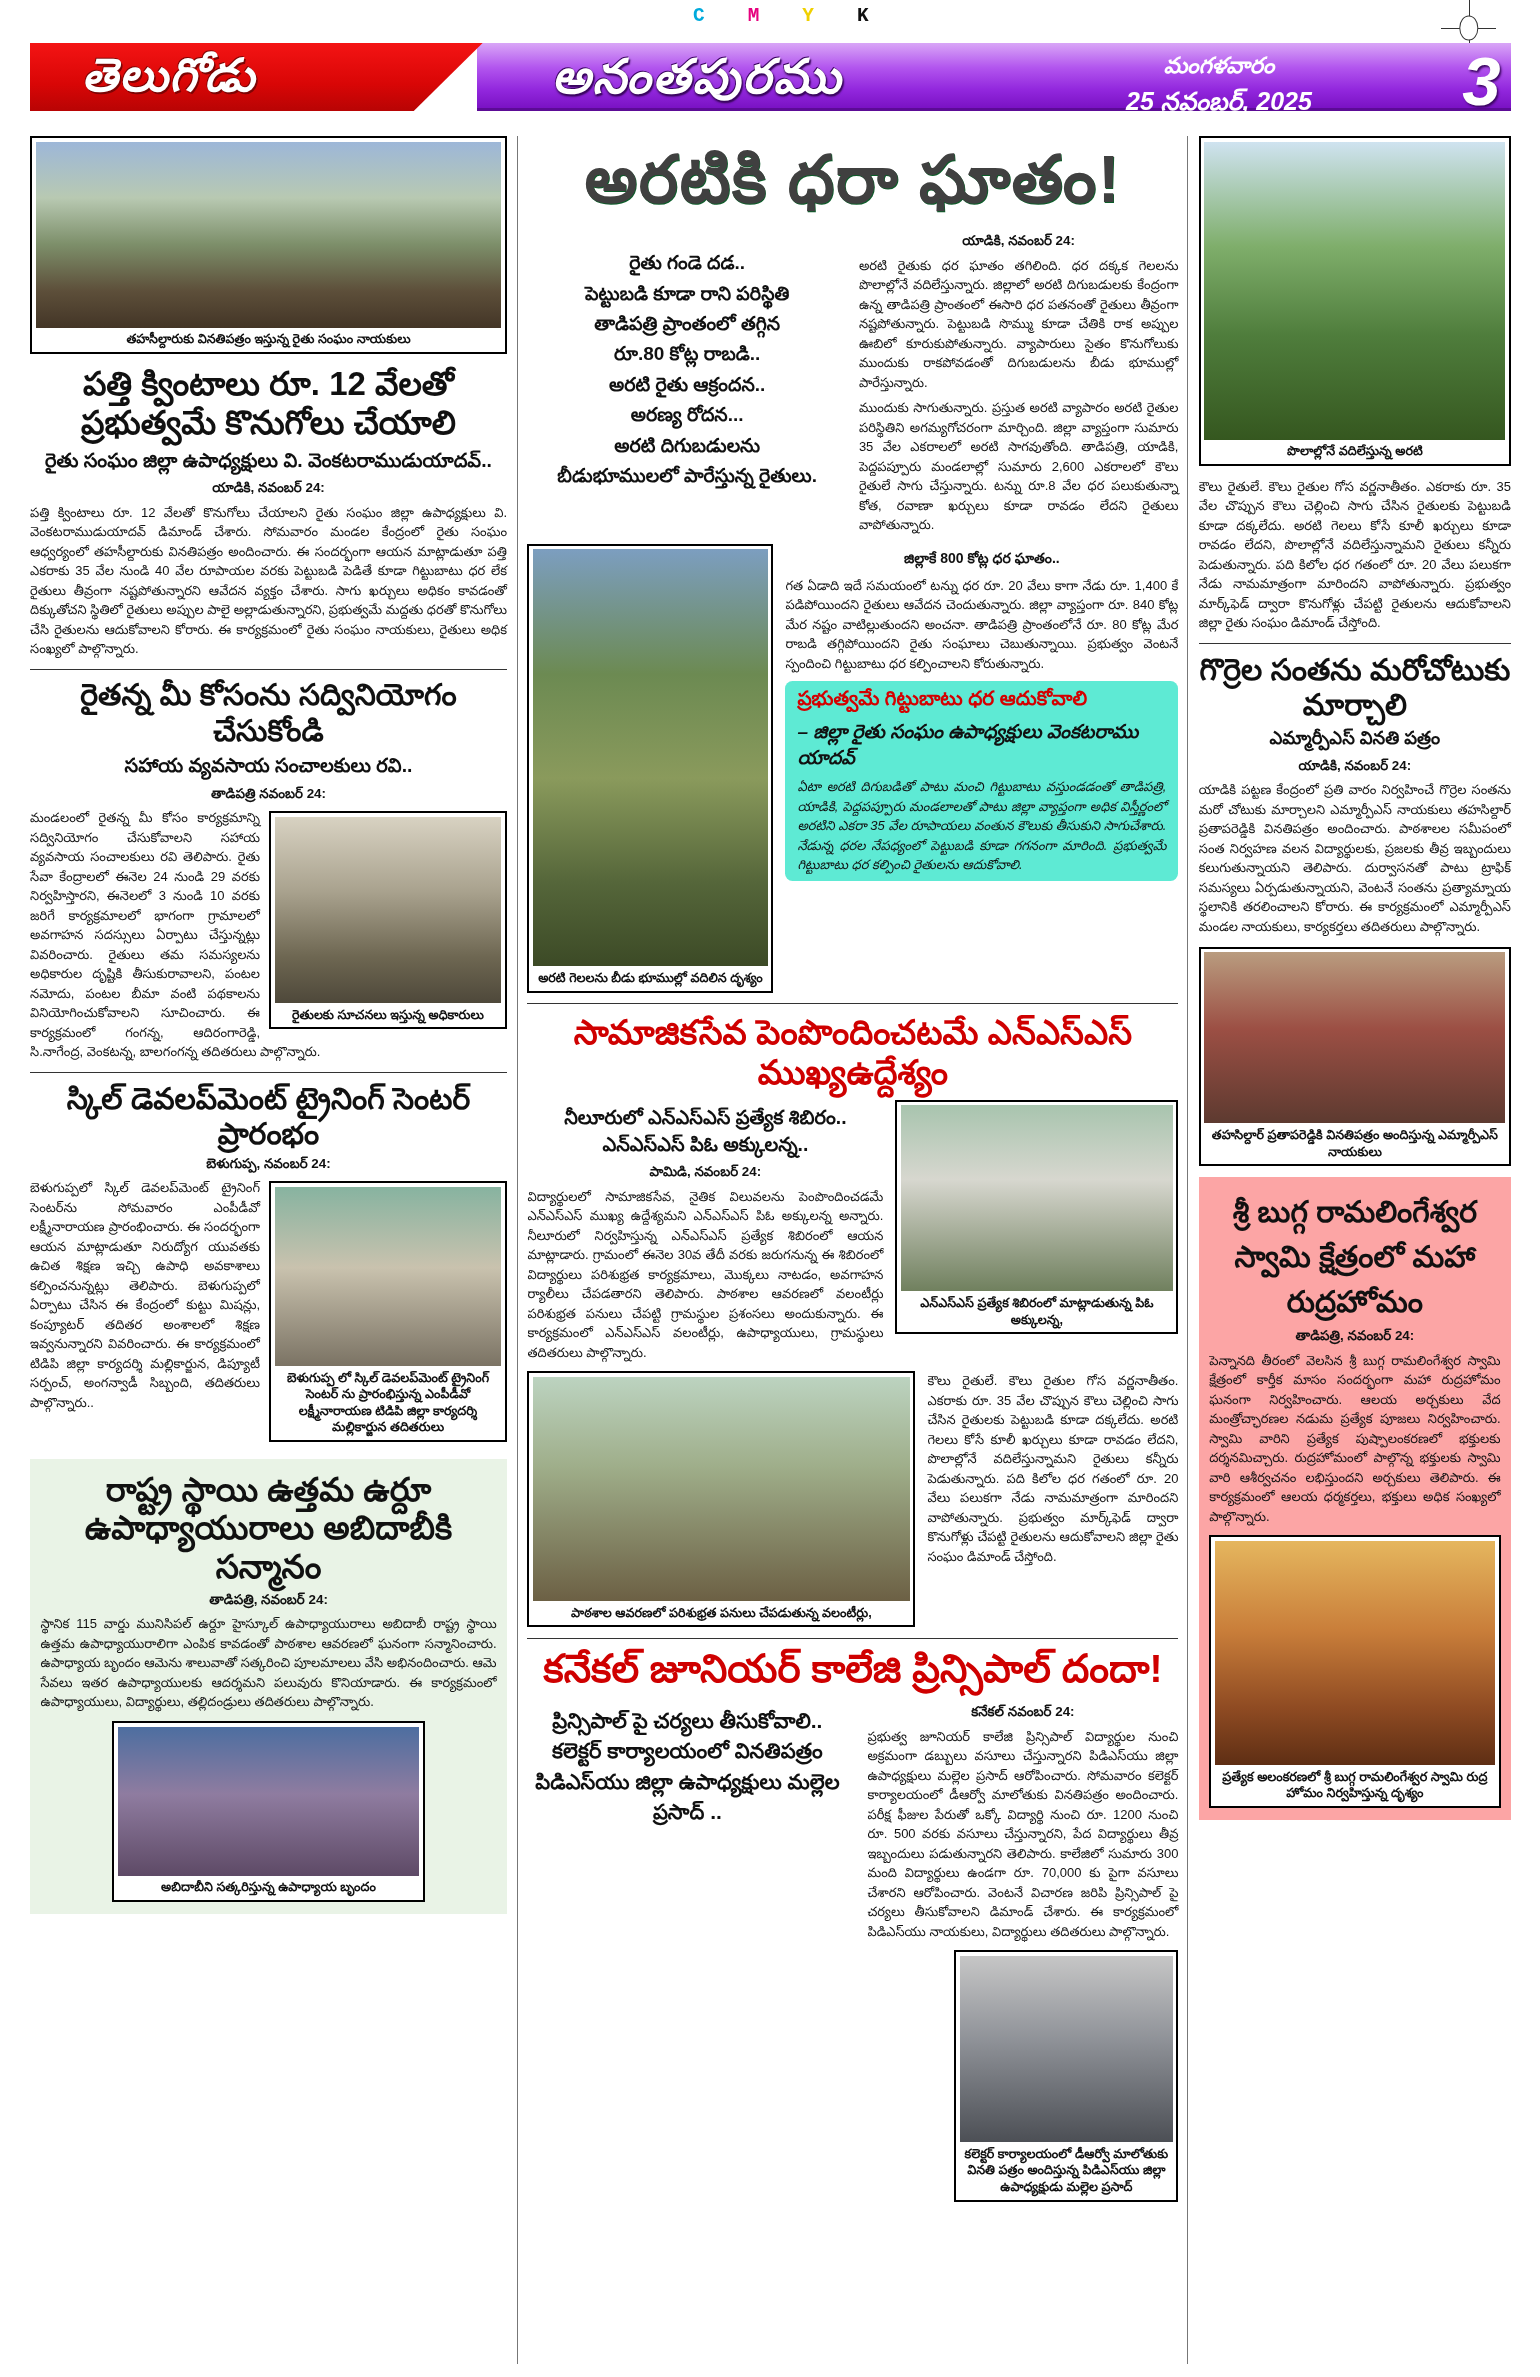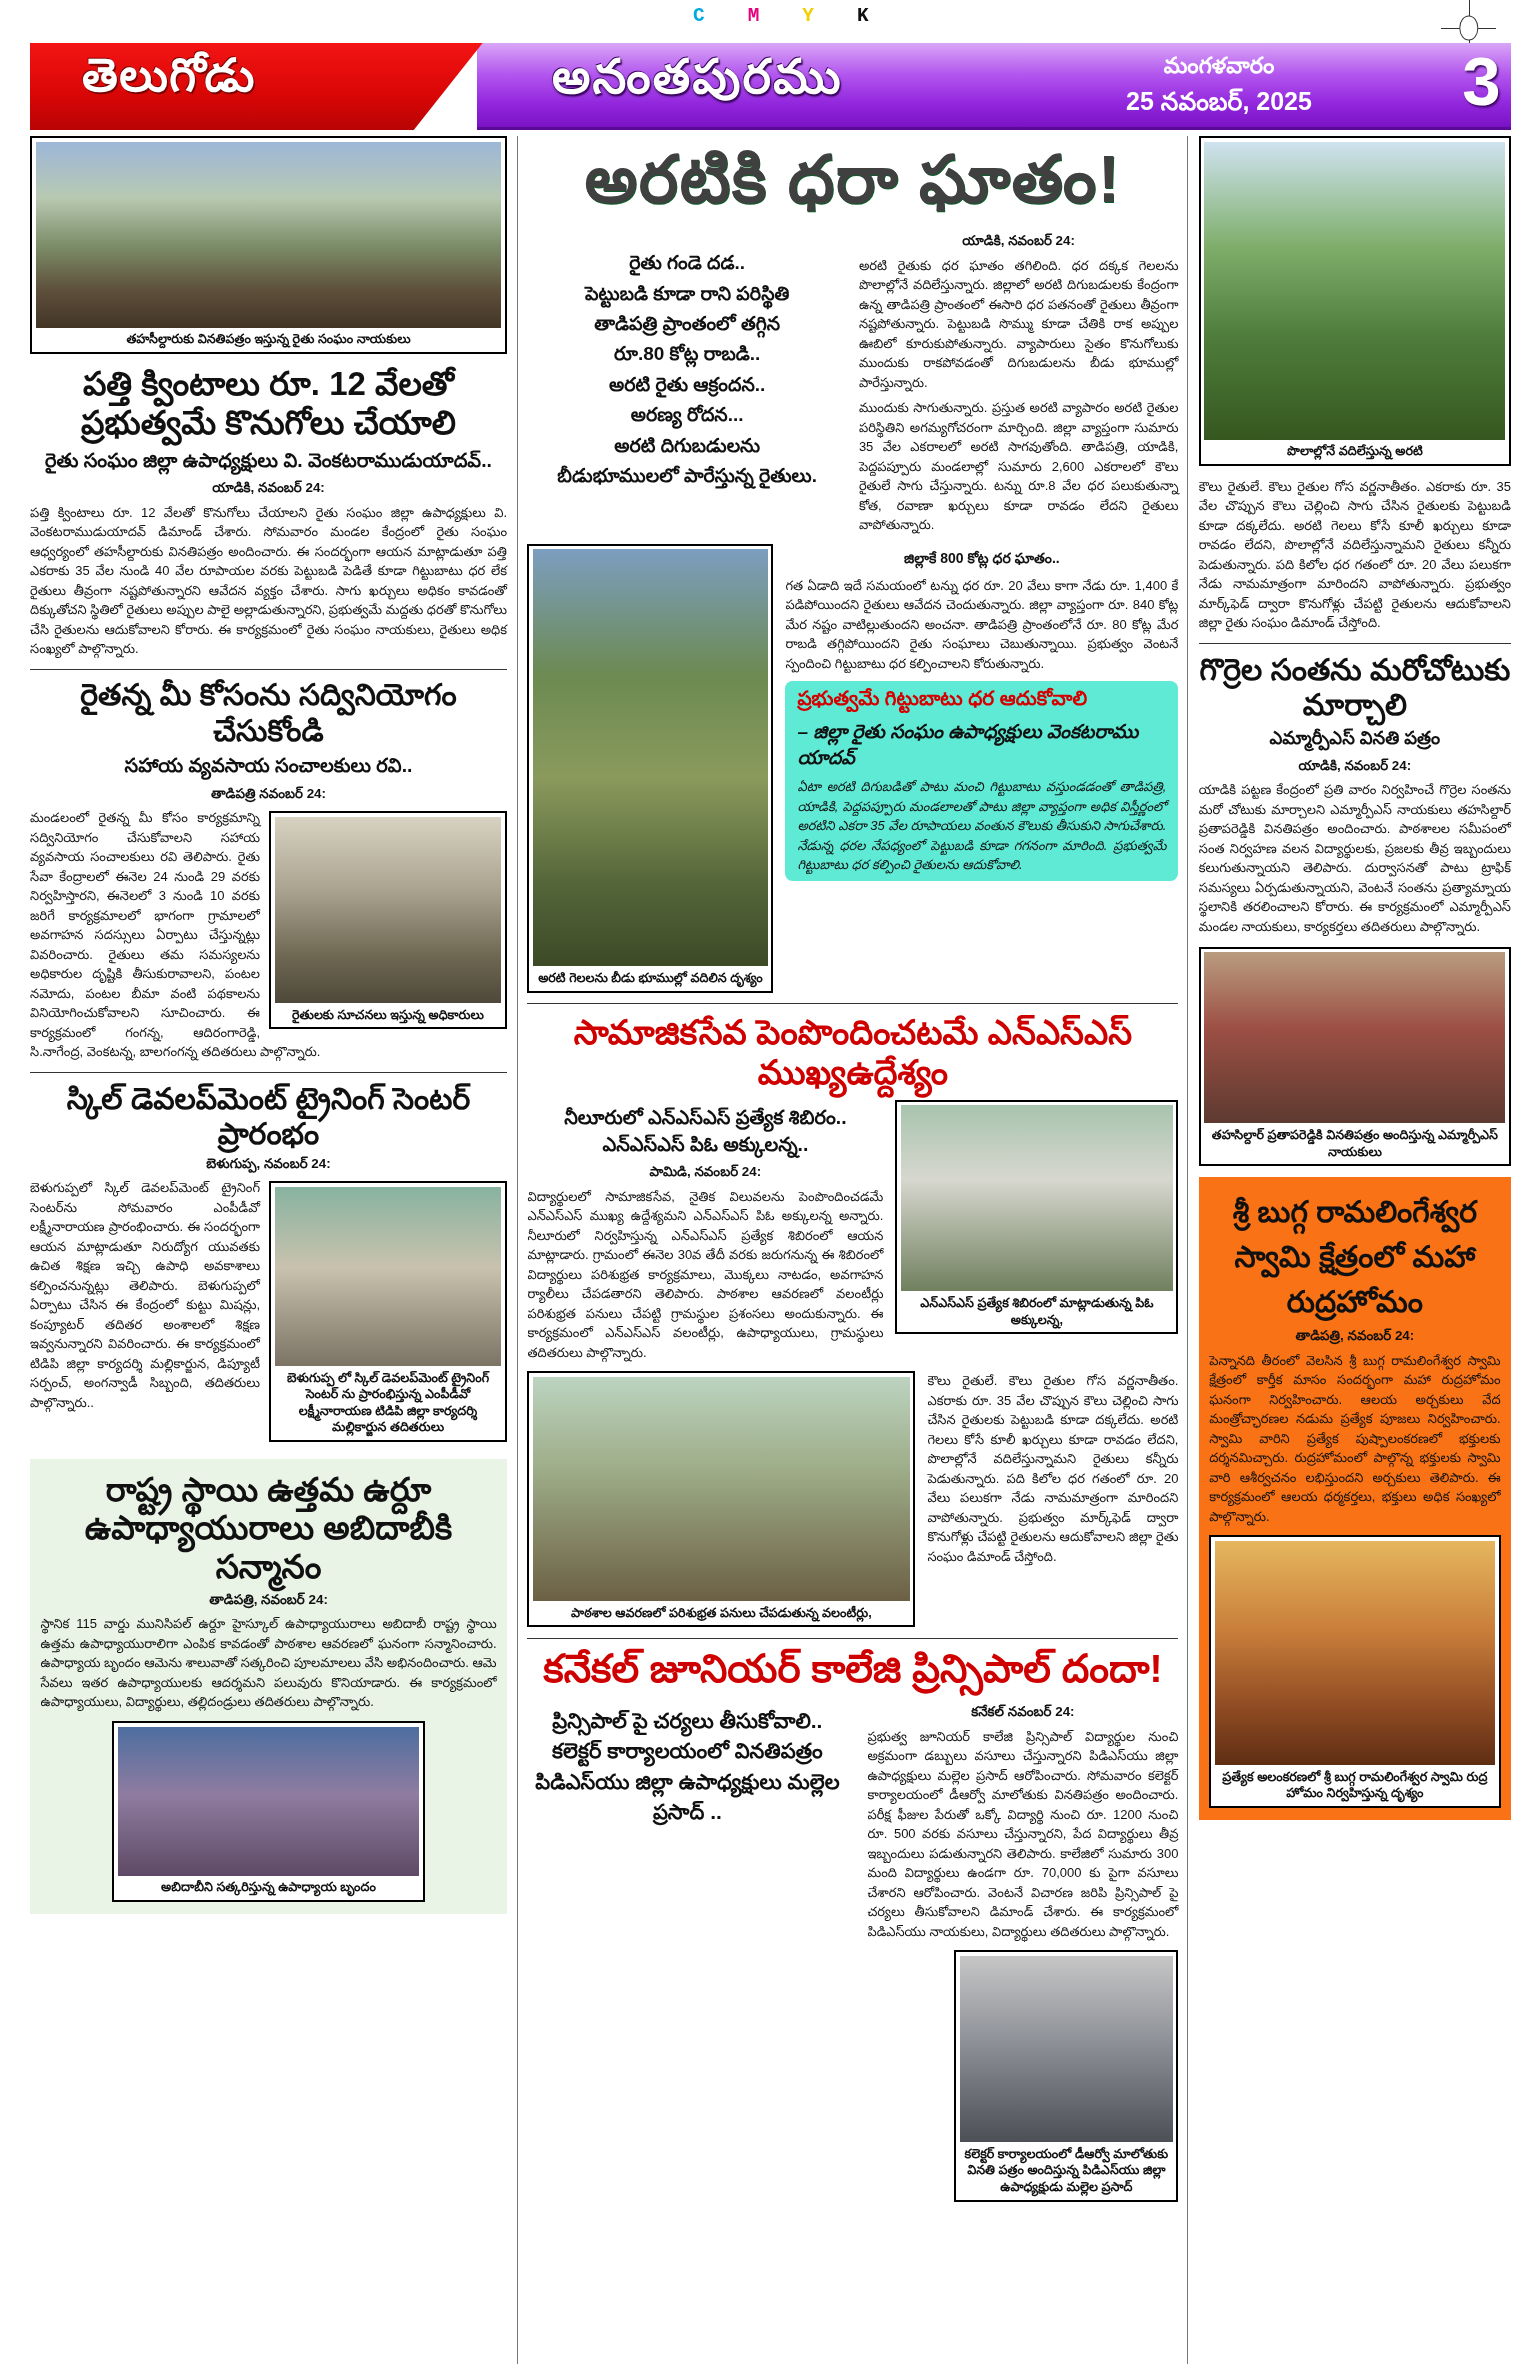--- a/index.html
+++ b/index.html
@@ -8,21 +8,21 @@
 
   
   .cmyk { position:absolute; top:4.5px; left:693px; display:flex; gap:43px; font-size:19.4px; font-family:"Liberation Mono", monospace; }
   .cmyk span { font-weight:bold; }
   .reg-mark { position:absolute; width:55px; height:55px; }
   .reg-mark .h { position:absolute; top:50%; left:0; width:100%; height:1.5px; background:#333; }
   .reg-mark .v { position:absolute; left:50%; top:0; width:1.5px; height:100%; background:#333; }
   .reg-mark .c { position:absolute; left:50%; top:50%; width:19.4px; height:25px; border:1.5px solid #333; border-radius:50%; transform:translate(-50%,-50%); background:#fff; }
 
   
-  .masthead { position:absolute; top:43px; left:30px; right:30px; height:87px; }
+  .masthead { position:absolute; top:43px; left:30px; right:30px; height:68px;font-style:italic; }
   .mast-purple { position:absolute; left:447px; right:0; top:0; bottom:0;
       background:linear-gradient(180deg,#d9a6f7 0%,#b255ee 38%,#9227dd 72%,#7a12c4 100%);
       border-bottom:3px solid #5c0b96; }
   .mast-red { position:absolute; left:0; top:0; width:492px; height:100%;
       background:linear-gradient(180deg,#f41414 0%,#d90606 60%,#b80404 100%);
       clip-path:polygon(0 0,92% 0,78% 100%,0 100%); }
   .mast-logo { position:absolute; left:52px; top:4.5px; font-size:46px; font-weight:bold; color:#fff;
       text-shadow:1.5px 1.5px 0 #7d0404, -0.7px -0.7px 0 #7d0404; letter-spacing:1.5px; }
   .mast-city { position:absolute; left:522px; top:6px; font-size:48px; font-weight:bold; color:#fff;
       text-shadow:1.5px 1.5px 1.5px #3a0560, -0.7px -0.7px 0 #3a0560, 0 2.2px 2.2px rgba(0,0,0,.5); letter-spacing:2.2px; }
@@ -63,21 +63,21 @@
   .quote-box .q-attr { font-weight:bold; font-style:italic; font-size:19px; margin-bottom:4.5px; }
   .quote-box .q-body { font-style:italic; font-size:13px; line-height:1.5; text-align:justify; }
 
   .nss-row1 { display:grid; grid-template-columns:1fr 283px; column-gap:12px; align-items:start; margin-top:7.5px; }
   .nss-row2 { display:grid; grid-template-columns:388px 1fr; column-gap:12px; margin-top:9px; }
 
   .pr-row { display:grid; grid-template-columns:320px 1fr; column-gap:20px; margin-top:7.5px; }
   .pr-row2 { display:grid; grid-template-columns:1fr 224px; column-gap:12px; margin-top:9px; }
 
   .tint-green { background:#e9f3e6; padding:12px 10.4px; }
-  .tint-pink  { background:#f97316; padding:12px 10.4px; }
+  .tint-pink  { background:#fca5a5; padding:12px 10.4px; }
 
   .float-photo-r { float:right; width:238px; margin:3px 0 6px 9px; }
 
   
   .ph-farmers   { height:186px; background:linear-gradient(180deg,#9db7d8 0%,#b8c9b2 30%,#7d8f6a 55%,#5d4f3a 80%,#433526 100%); }
   .ph-banana-t  { height:298px; background:linear-gradient(180deg,#cfe3f0 0%,#7fae6b 35%,#4f7d3c 65%,#35571f 100%); }
   .ph-banana-l  { height:417px; background:linear-gradient(180deg,#7c9ec0 0%,#6c8a52 30%,#8a9a5c 55%,#55663a 80%,#3c4a26 100%); }
   .ph-officials { height:186px; background:linear-gradient(180deg,#d8d2c2 0%,#a9a28e 40%,#6e6752 75%,#4e483a 100%); }
   .ph-skill     { height:179px; background:linear-gradient(180deg,#87b3a0 0%,#c9c2ae 45%,#7b7364 100%); }
   .ph-teachers  { height:149px; background:linear-gradient(180deg,#4d6ea0 0%,#8f7ca0 45%,#5e4a66 100%); }

